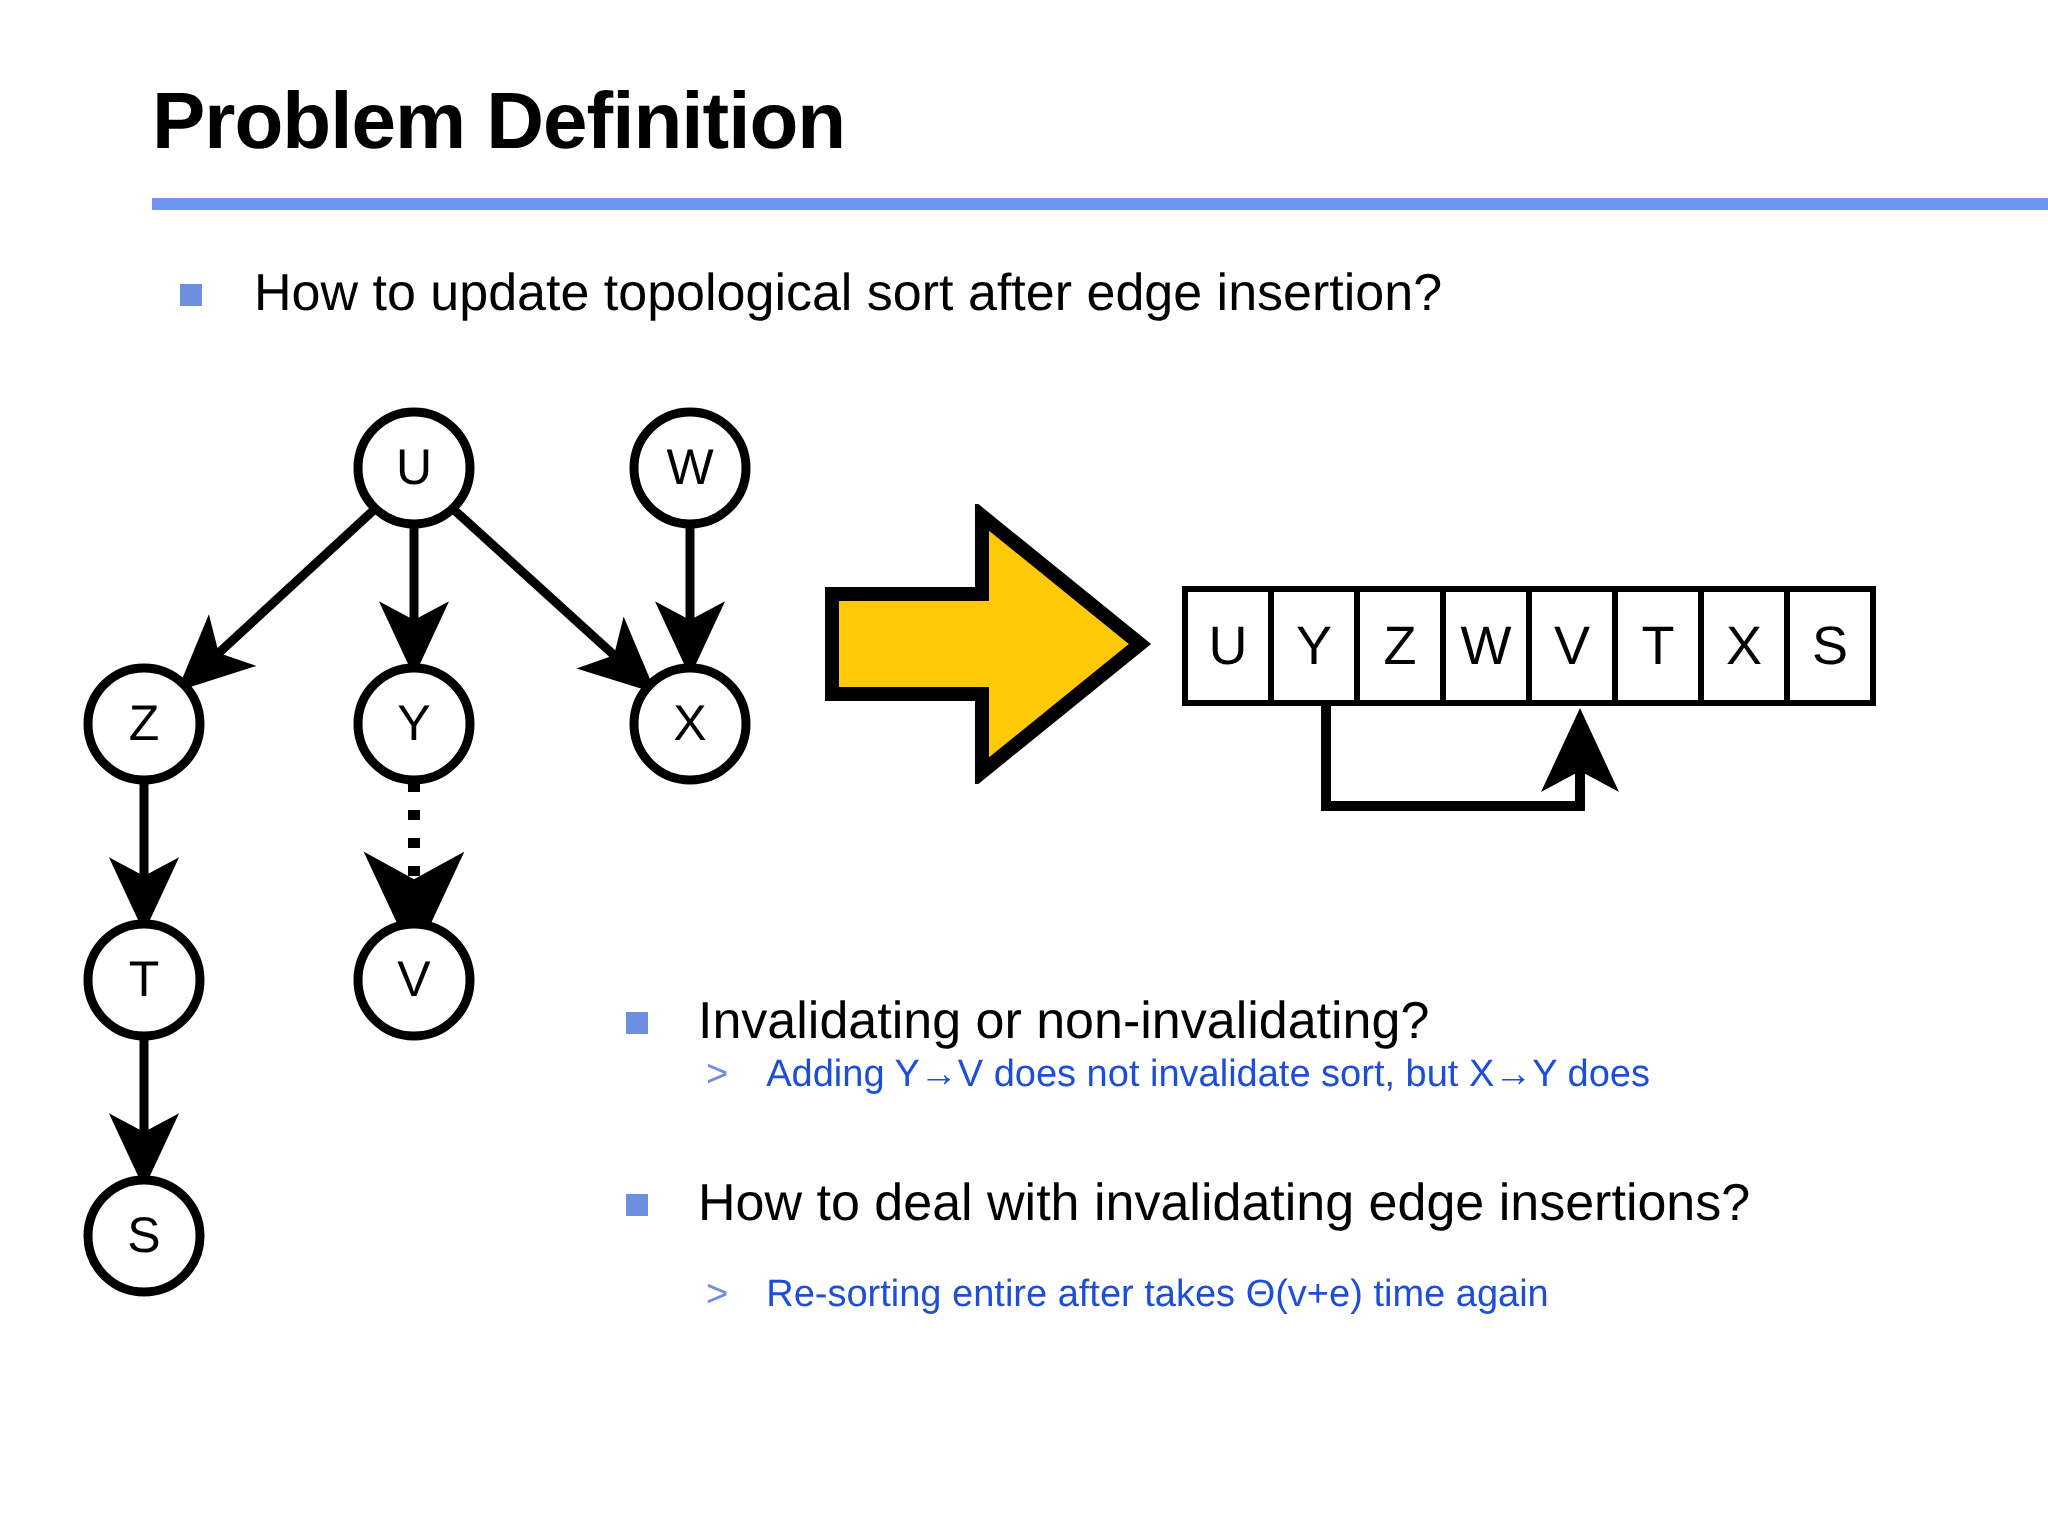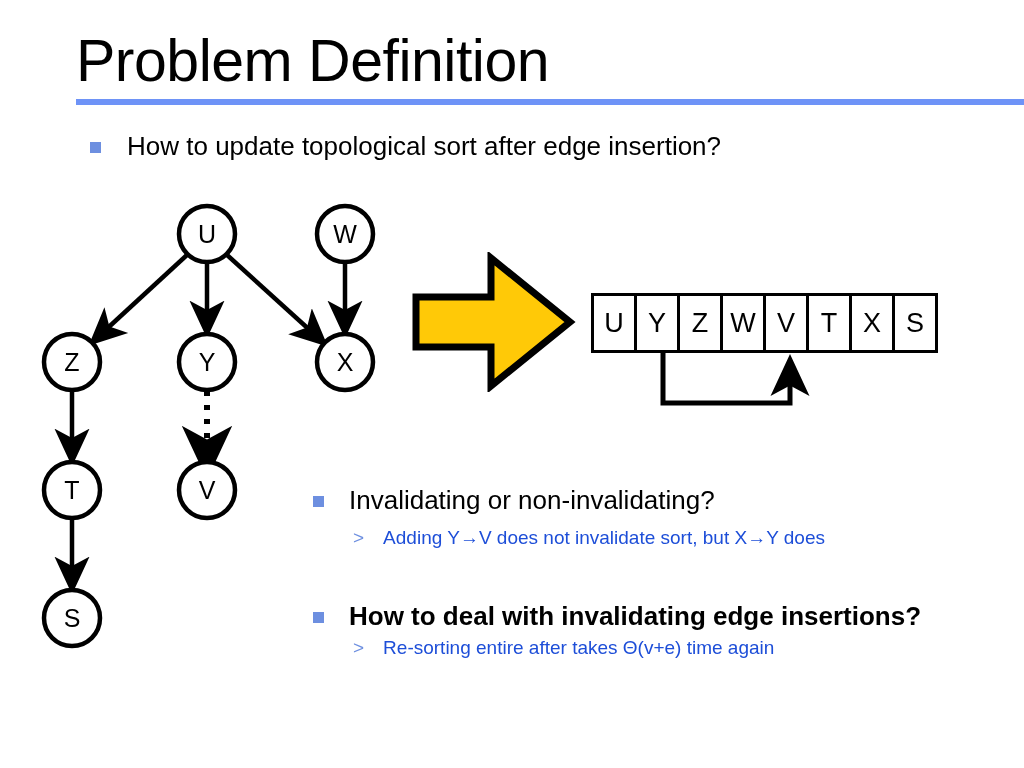--- a/index.html
+++ b/index.html
@@ -24,24 +24,24 @@
     background: #ffffff;
   }
 
   
   #title {
     position: absolute;
     left: 76px;
     top: 30px;
     width: 900px;
     height: 62px;
-    font-size: 59px;
+    font-size: 40px;
     line-height: 62px;
     letter-spacing: -0.5px;
-    font-weight: 400;
+    font-weight: 700;
     color: #000000;
     white-space: nowrap;
   }
   #title-rule {
     position: absolute;
     left: 76px;
     top: 99px;
     width: 948px;
     height: 6px;
     background: #6e93f7;
@@ -76,26 +76,26 @@
     line-height: 22px;
     color: #1d4ed8;
     white-space: nowrap;
   }
 
   
   #b-main { left: 90px; top: 133px; }
   #b-main .sq-bullet { margin-top: 9px; margin-right: 26px; }
 
   
-  #b-inval   { left: 313px; top: 487px; }
+  #b-inval   { left: 313px; top: 497px; }
   #b-inval .sq-bullet { margin-top: 9px; margin-right: 25px; }
   #b-inval-sub { left: 353px; top: 527px; }
   #b-inval-sub .arrow-bullet { margin-right: 19px; }
 
-  #b-deal    { left: 313px; top: 603px; font-weight: bold; }
+  #b-deal    { left: 313px; top: 588px; }
   #b-deal .sq-bullet { margin-top: 9px; margin-right: 25px; }
   #b-deal-sub { left: 353px; top: 637px; }
   #b-deal-sub .arrow-bullet { margin-right: 19px; }
 
   
   #graph {
     position: absolute;
     left: 0px;
     top: 190px;
     width: 420px;

